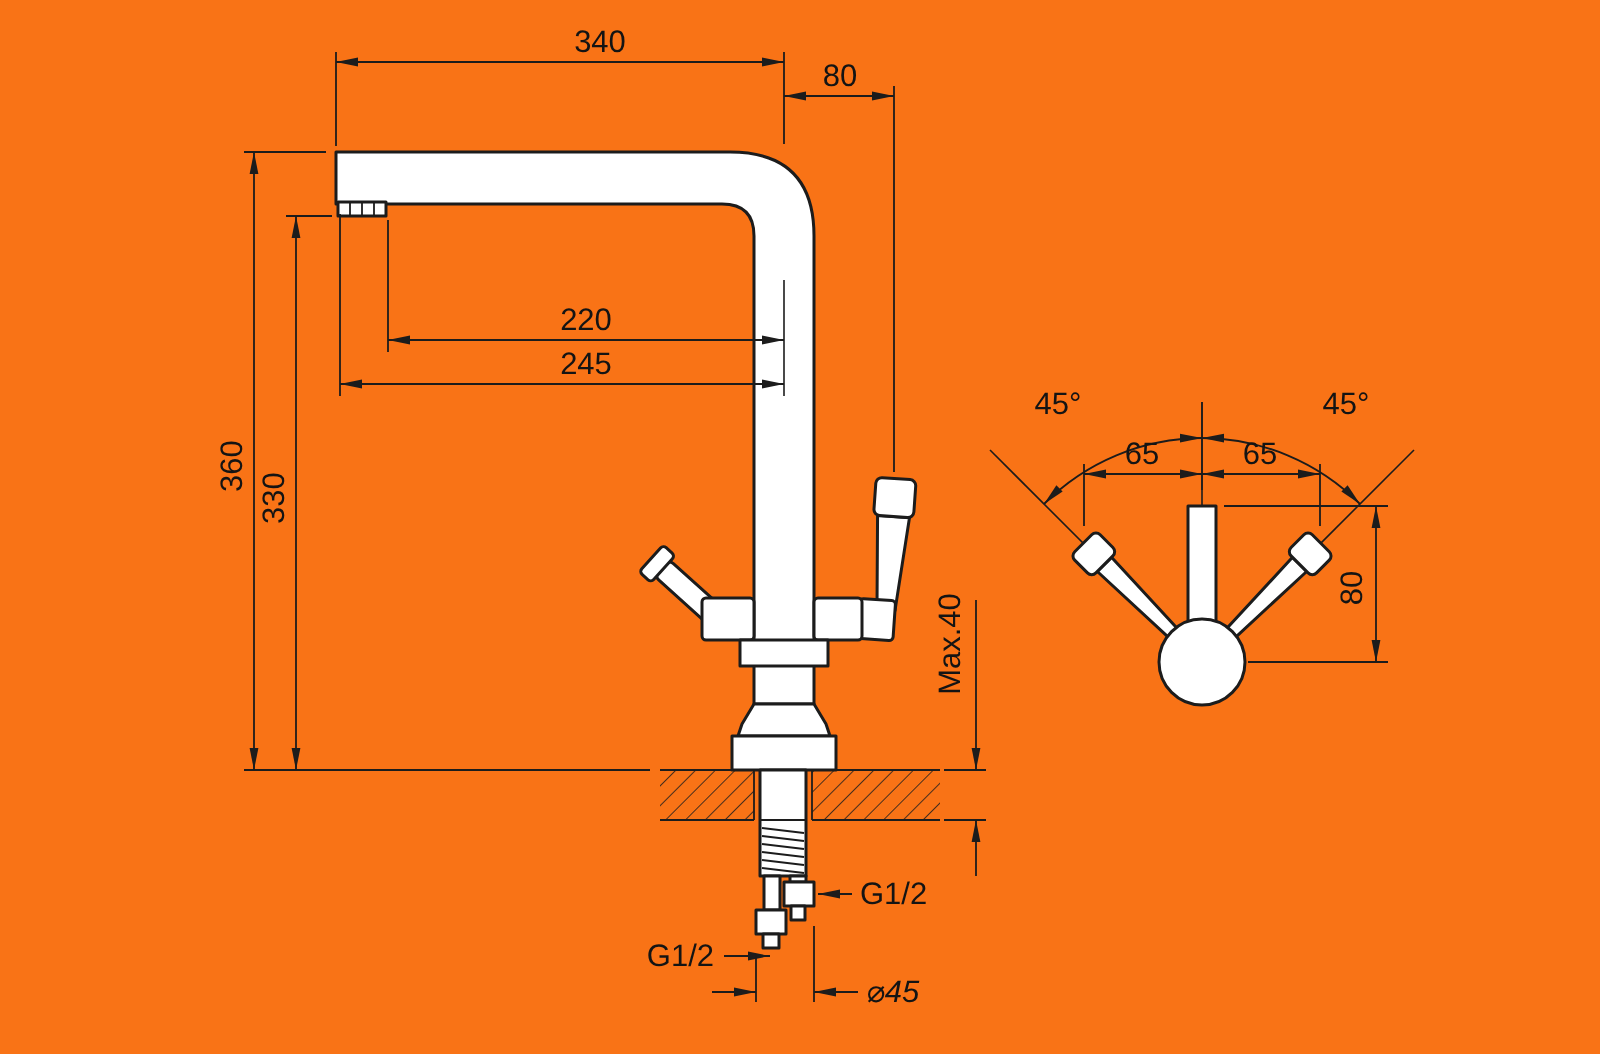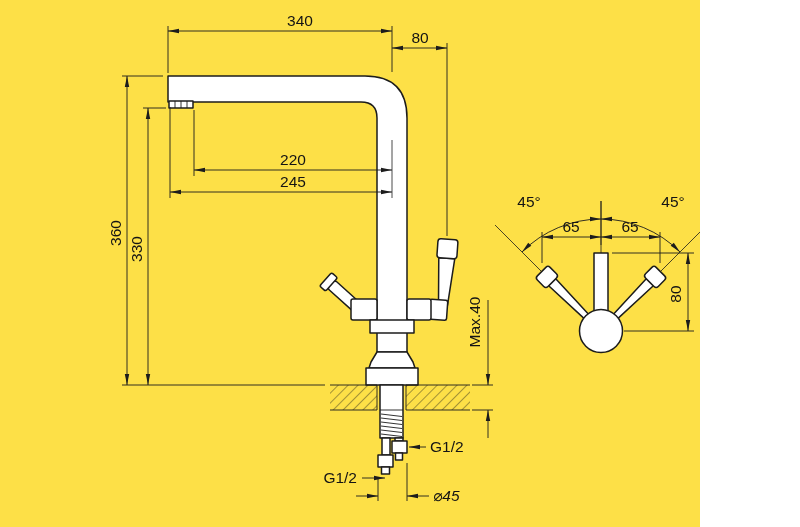--- a/index.html
+++ b/index.html
@@ -1,16 +1,16 @@
 <!DOCTYPE html>
 <html><head>
 <meta charset="utf-8">
 <style>
   html,body{margin:0;padding:0;background:#ffffff;}
-  .stage{position:relative;width:700px;height:527px;background:#fde047;overflow:hidden;}
+  .stage{position:relative;width:800px;height:527px;background:#f97316;overflow:hidden;}
   svg{display:block;}
   .part{fill:#ffffff;stroke:#1c1c1c;stroke-width:1.5;stroke-linejoin:round;}
   .thin{fill:none;stroke:#1c1c1c;stroke-width:0.9;}
   .cl{fill:none;stroke:#1c1c1c;stroke-width:0.8;}
   .t{font-family:"Liberation Sans","DejaVu Sans",sans-serif;font-size:15.5px;fill:#141414;}
   .ti{font-style:italic;}
 </style>
 </head>
 <body>
 

